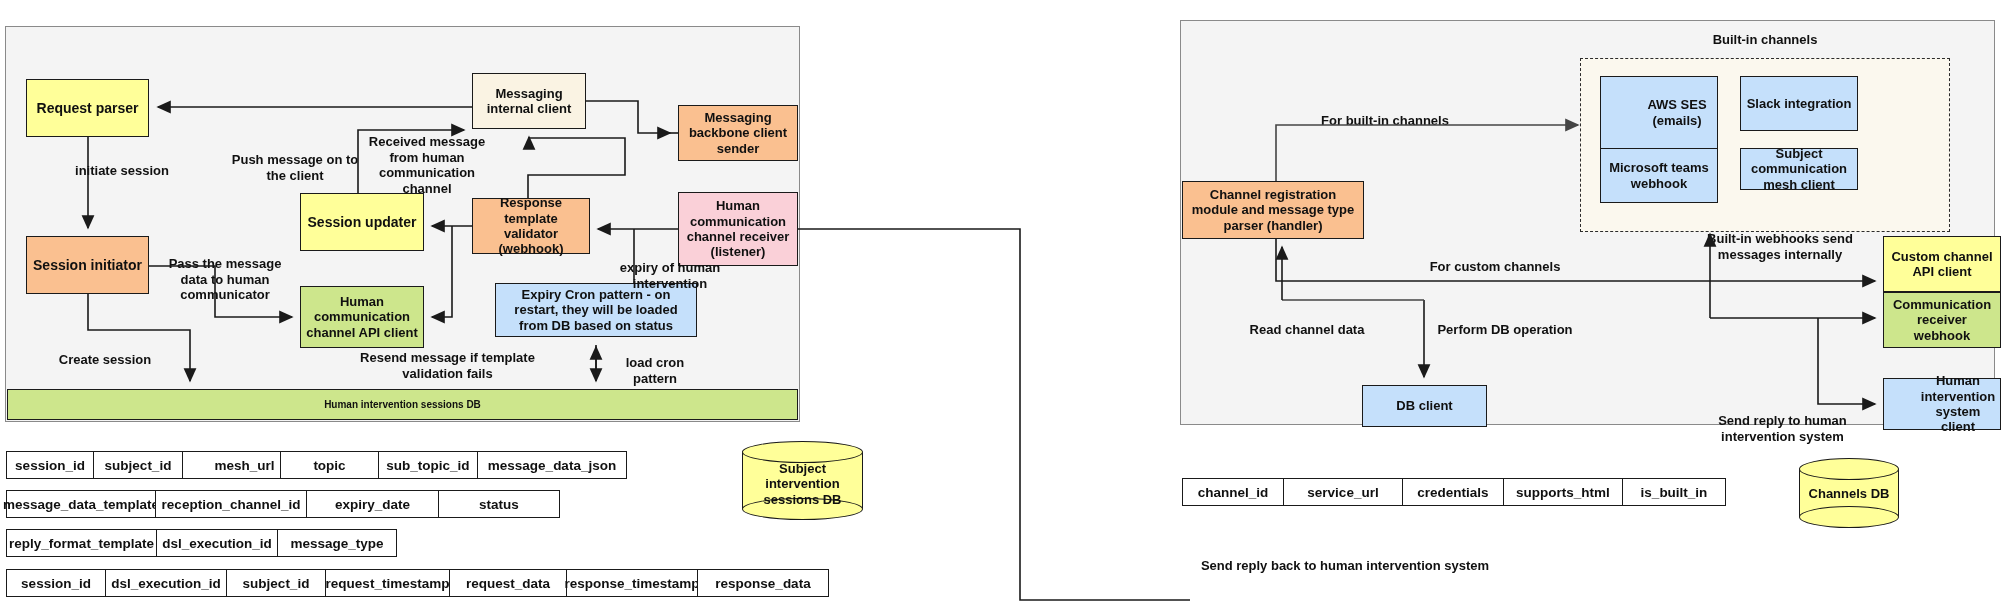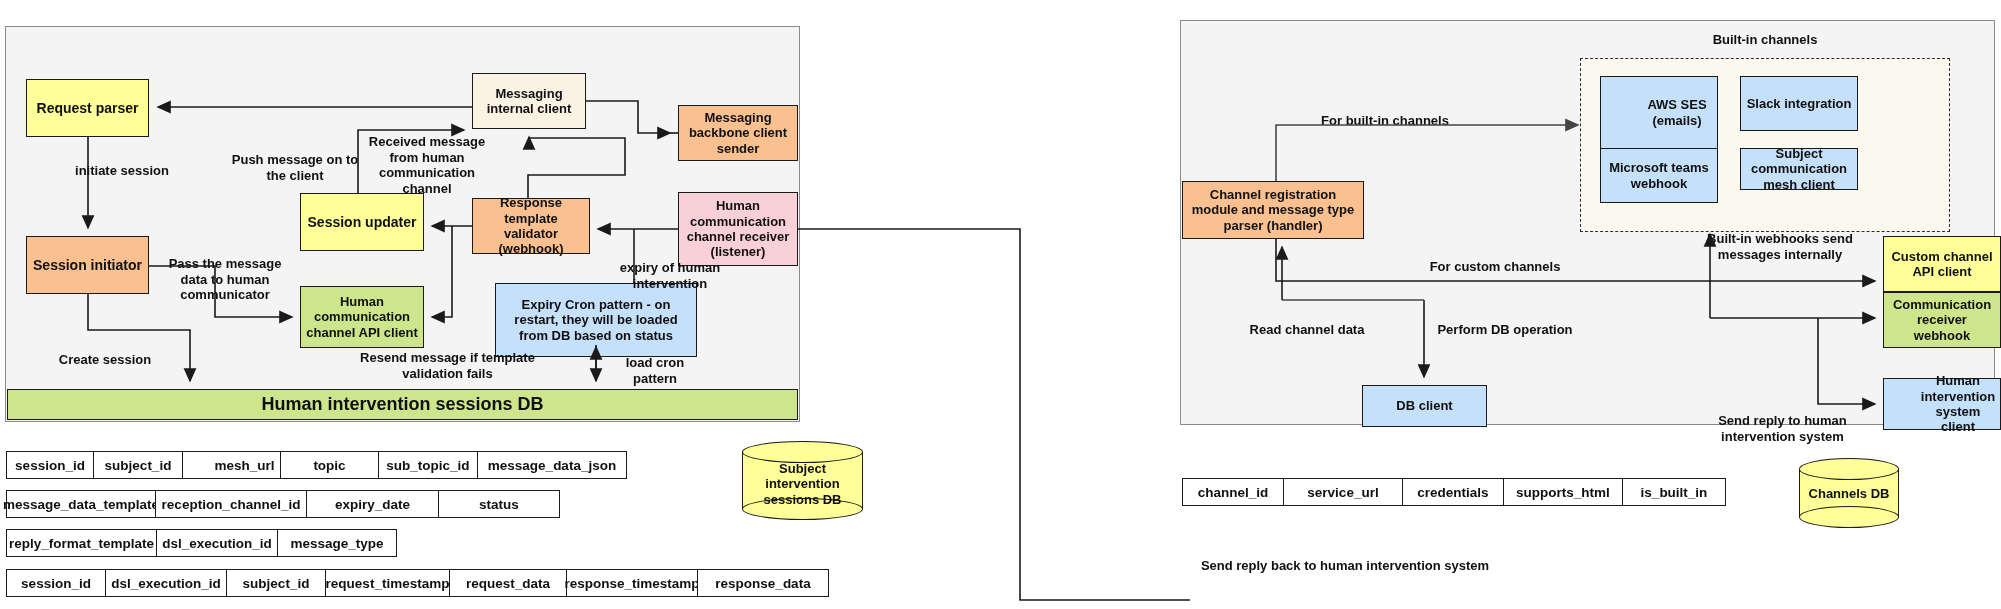--- a/index.html
+++ b/index.html
@@ -26,21 +26,21 @@
              border-left:1px solid #1a1a1a;border-right:1px solid #1a1a1a;}
   .cyl .top{position:absolute;left:0;right:0;top:0;height:22px;background:#ffff99;
             border:1px solid #1a1a1a;border-radius:50%;box-sizing:border-box;}
   .cyl .bot{position:absolute;left:0;right:0;bottom:0;height:22px;background:#ffff99;
             border:1px solid #1a1a1a;border-radius:50%;box-sizing:border-box;}
   .cyl .txt{position:absolute;left:0;right:0;top:50%;transform:translateY(-42%);
             text-align:center;font-weight:bold;font-size:13px;color:#101010;line-height:1.2;
             white-space:pre-line;}
   .greenbar{position:absolute;background:#cde68c;border:1px solid #1a1a1a;box-sizing:border-box;
             display:flex;align-items:center;justify-content:center;font-weight:bold;
-            font-size:18px;color:#101010;}
+            font-size:10px;color:#101010;}
 </style>
 </head>
 <body>
 
 <div class="canvas">
 
   <div class="panel" style="left:5px;top:26px;width:795px;height:396px;"></div>
 
   <div class="node" style="left:26px;top:79px;width:123px;height:58px;background:#ffff99;font-size:14px;">Request parser</div>
 
@@ -51,21 +51,21 @@
   <div class="node" style="left:300px;top:286px;width:124px;height:62px;background:#cde68c;font-size:13px;">Human communication channel API client</div>
 
   <div class="node" style="left:472px;top:73px;width:114px;height:56px;background:#faf3e3;font-size:13px;">Messaging internal client</div>
 
   <div class="node" style="left:678px;top:105px;width:120px;height:56px;background:#fac090;font-size:13px;">Messaging backbone client sender</div>
 
   <div class="node" style="left:472px;top:198px;width:118px;height:56px;background:#fac090;font-size:13px;">Response template validator (webhook)</div>
 
   <div class="node" style="left:678px;top:192px;width:120px;height:74px;background:#fad0d8;font-size:13px;">Human communication channel receiver (listener)</div>
 
-  <div class="node" style="left:495px;top:283px;width:202px;height:74px;background:#c5e0fb;font-size:13px;">Expiry Cron pattern - on restart, they will be loaded from DB based on status</div>
+  <div class="node" style="left:495px;top:283px;width:202px;height:54px;background:#c5e0fb;font-size:13px;">Expiry Cron pattern - on restart, they will be loaded from DB based on status</div>
 
   <div class="greenbar" style="left:7px;top:389px;width:791px;height:31px;">Human intervention sessions DB</div>
 
   <div class="lbl" style="left:52px;top:163px;width:140px;">initiate session</div>
   <div class="lbl" style="left:160px;top:256px;width:130px;">Pass the message data to human communicator</div>
   <div class="lbl" style="left:40px;top:352px;width:130px;">Create session</div>
   <div class="lbl" style="left:228px;top:152px;width:134px;">Push message on to the client</div>
   <div class="lbl" style="left:368px;top:134px;width:118px;">Received message from human communication channel</div>
   <div class="lbl" style="left:590px;top:260px;width:160px;">expiry of human intervention</div>
   <div class="lbl" style="left:360px;top:350px;width:175px;">Resend message if template validation fails</div>

